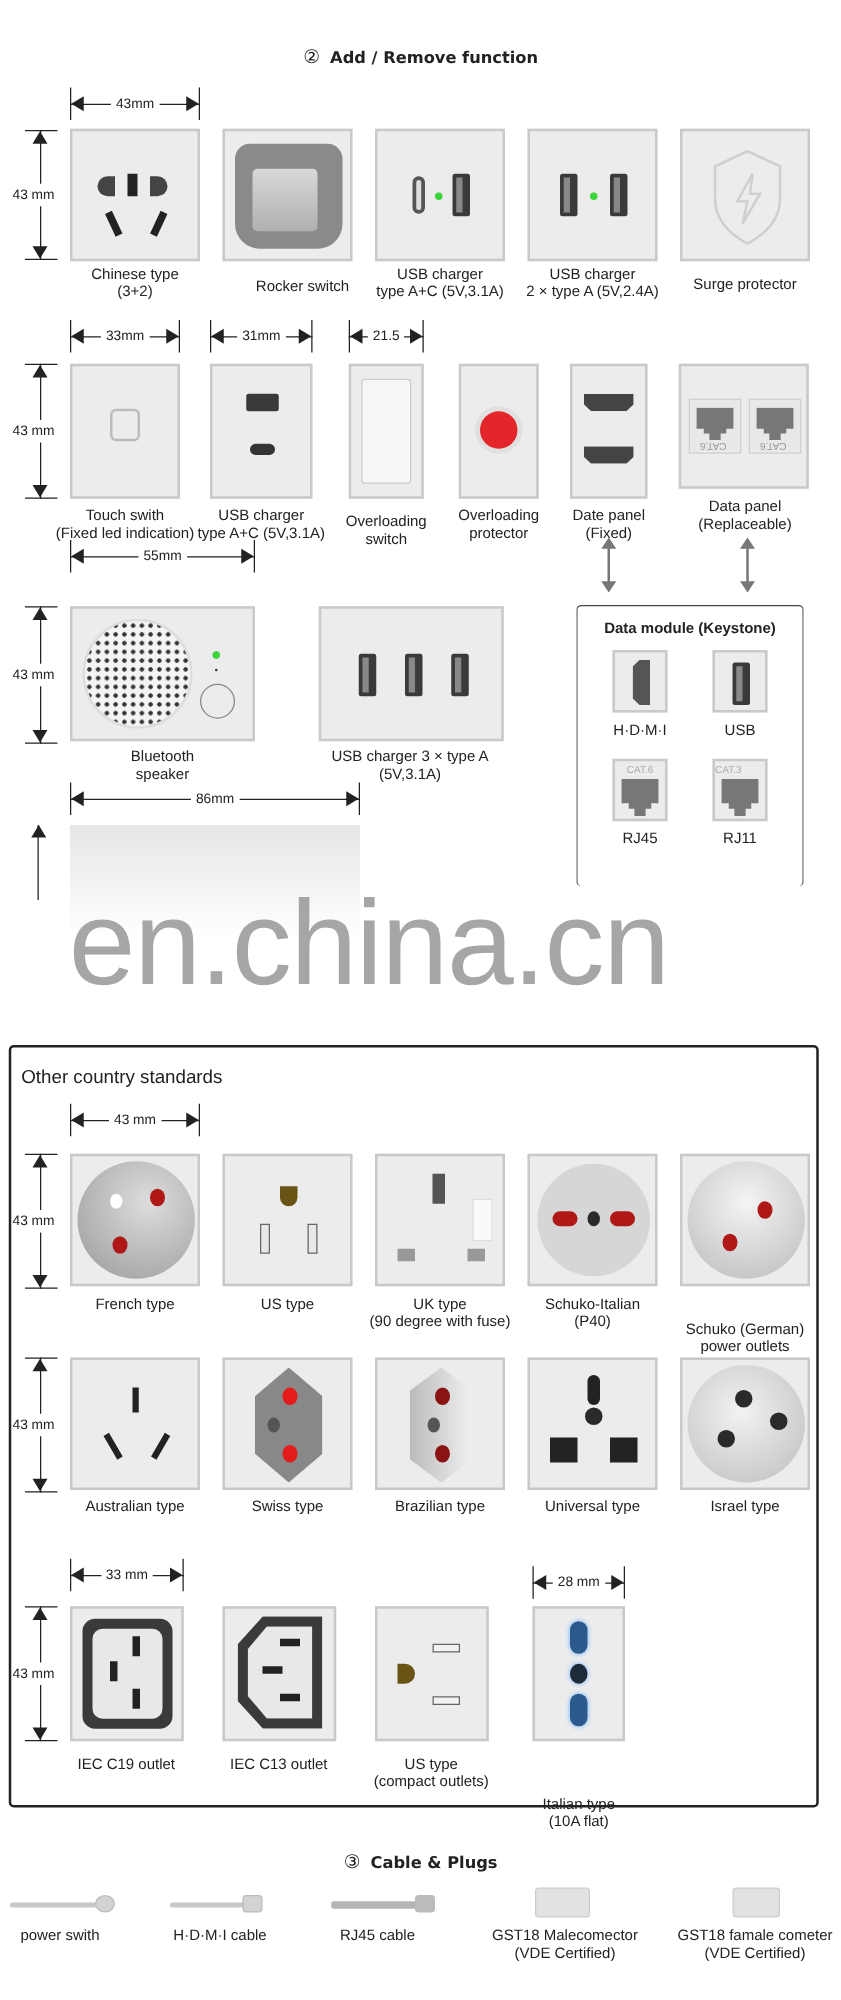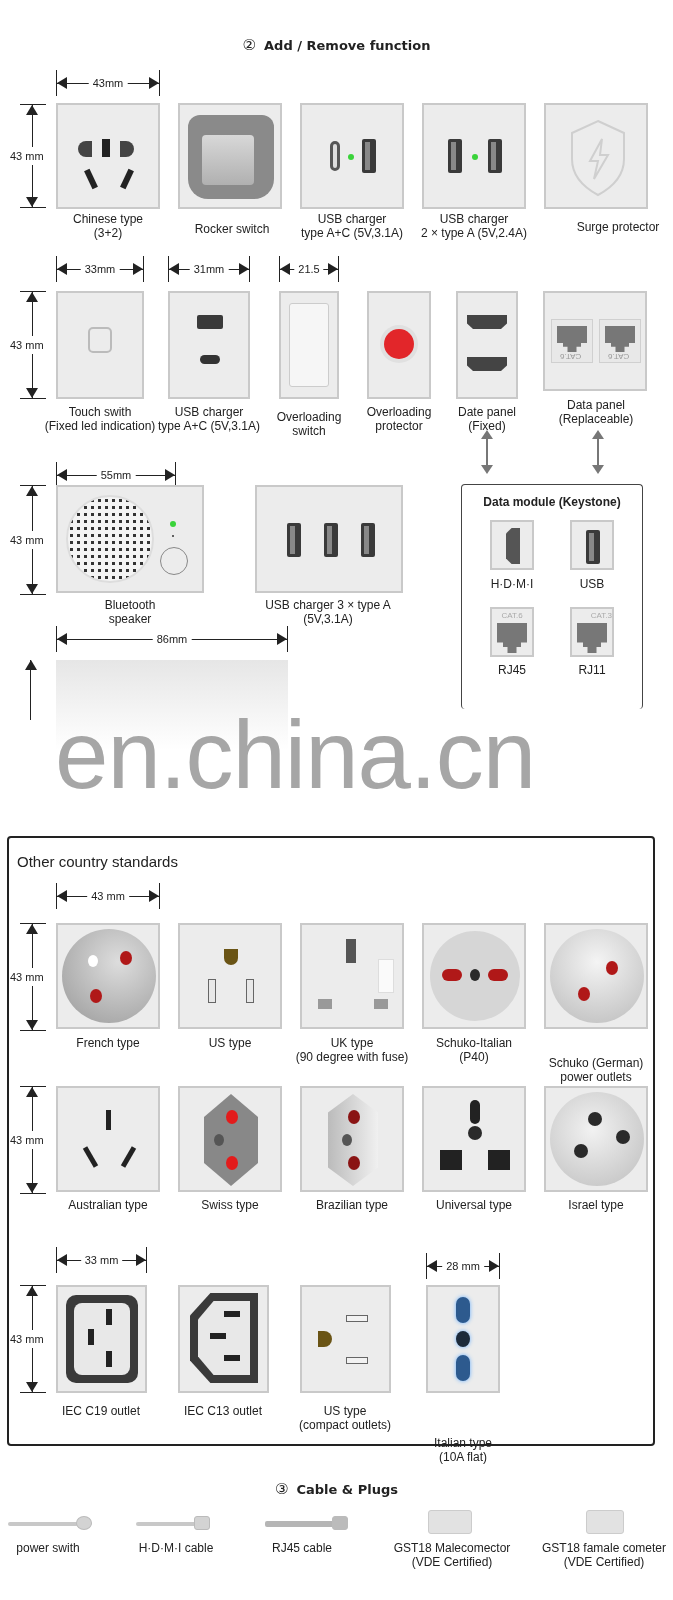--- a/index.html
+++ b/index.html
@@ -73,21 +73,21 @@
 </div>
 <div class="cap" style="left:108px; top:212px;">
     <div>Chinese type</div>
     <div>(3+2)</div>
   </div>
 
 <div class="tile" style="left:178px; top:103px; width:104px; height:106px;">
   <div class="abs" style="left:8px;top:10px;width:86px;height:84px;background:#8a8a8a;border-radius:12px 12px 20px 20px;"></div>
   <div class="abs" style="left:22px;top:30px;width:52px;height:50px;background:linear-gradient(#d8d8d8,#b0b0b0);border-radius:4px;"></div>
 </div>
-<div class="cap" style="left:232px; top:222px;">
+<div class="cap" style="left:242px; top:222px;">
     <div>Rocker switch</div>
   </div>
 
 <div class="tile" style="left:300px; top:103px; width:104px; height:106px;">
   <div class="usb-c" style="left:28px;top:36px;"></div>
   <div class="led" style="left:46px;top:49px;"></div>
   <div class="usb-a" style="left:60px;top:34px;"></div>
 </div>
 <div class="cap" style="left:352px; top:212px;">
     <div>USB charger</div>
@@ -103,21 +103,21 @@
     <div>USB charger</div>
     <div>2 × type A (5V,2.4A)</div>
   </div>
 
 <div class="tile" style="left:544px; top:103px; width:104px; height:106px;">
   <svg class="abs" style="left:22px;top:14px;" width="60" height="78" viewBox="0 0 60 78">
     <path d="M30 2 L56 14 L56 40 Q56 62 30 76 Q4 62 4 40 L4 14 Z" fill="none" stroke="#cfcfcf" stroke-width="2"></path>
     <path d="M34 20 L22 42 L30 42 L26 60 L40 36 L32 36 Z" fill="none" stroke="#cfcfcf" stroke-width="2"></path>
   </svg>
 </div>
-<div class="cap" style="left:596px; top:220px;margin-left:22px;">
+<div class="cap" style="left:596px; top:220px;">
     <div>Surge protector</div>
   </div>
 
 <div class="dim-h" style="left:56px; top:262px; width:88px;">
   <div class="line"></div>
     <div class="tick-l"></div>
     <div class="tick-r"></div>
     <div class="arr-l"></div>
     <div class="arr-r"></div>
   <div class="lbl">33mm</div>
@@ -201,21 +201,21 @@
   </div>
 </div>
 <div class="cap" style="left:596px; top:398px;">
     <div>Data panel</div>
     <div>(Replaceable)</div>
   </div>
 
 <div class="v-arrow" style="left:486px; top:432px; height:40px;"></div>
 <div class="v-arrow" style="left:597px; top:432px; height:40px;"></div>
 
-<div class="dim-h" style="left:56px; top:468px; width:120px;text-decoration:underline;">
+<div class="dim-h" style="left:56px; top:438px; width:148px;text-decoration:underline;">
   <div class="line"></div>
     <div class="tick-l"></div>
     <div class="tick-r"></div>
     <div class="arr-l"></div>
     <div class="arr-r"></div>
   <div class="lbl">55mm</div>
 </div>
 <div class="dim-v" style="left:10px; top:485px; height:110px;">
   <div class="line"></div>
     <div class="tick-t"></div>
@@ -255,21 +255,21 @@
   <div class="tile" style="left:108px;top:35px;width:44px;height:50px;">
     <div class="usb-a" style="left:14px;top:8px;"></div>
   </div>
   <div class="cap" style="left:130px; top:92px;">USB</div>
   <div class="tile" style="left:28px;top:122px;width:44px;height:50px;">
     <div class="abs" style="left:0;width:40px;top:2px;text-align:center;font-size:8px;color:#aaa;">CAT.6</div>
     <div class="rj" style="left:5px;top:14px;width:30px;height:30px;"></div>
   </div>
   <div class="cap" style="left:50px; top:178px;">RJ45</div>
   <div class="tile" style="left:108px;top:122px;width:44px;height:50px;">
-    <div class="abs" style="left:0;width:40px;top:2px;text-align:right;font-size:8px;color:#aaa;">CAT.3</div>
+    <div class="abs" style="left:0;width:40px;top:2px;text-align:left;font-size:8px;color:#aaa;">CAT.3</div>
     <div class="rj" style="left:5px;top:14px;width:30px;height:30px;"></div>
   </div>
   <div class="cap" style="left:130px; top:178px;">RJ11</div>
 </div>
 
 <div class="dim-h" style="left:56px; top:632px; width:232px;">
   <div class="line"></div>
     <div class="tick-l"></div>
     <div class="tick-r"></div>
     <div class="arr-l"></div>

